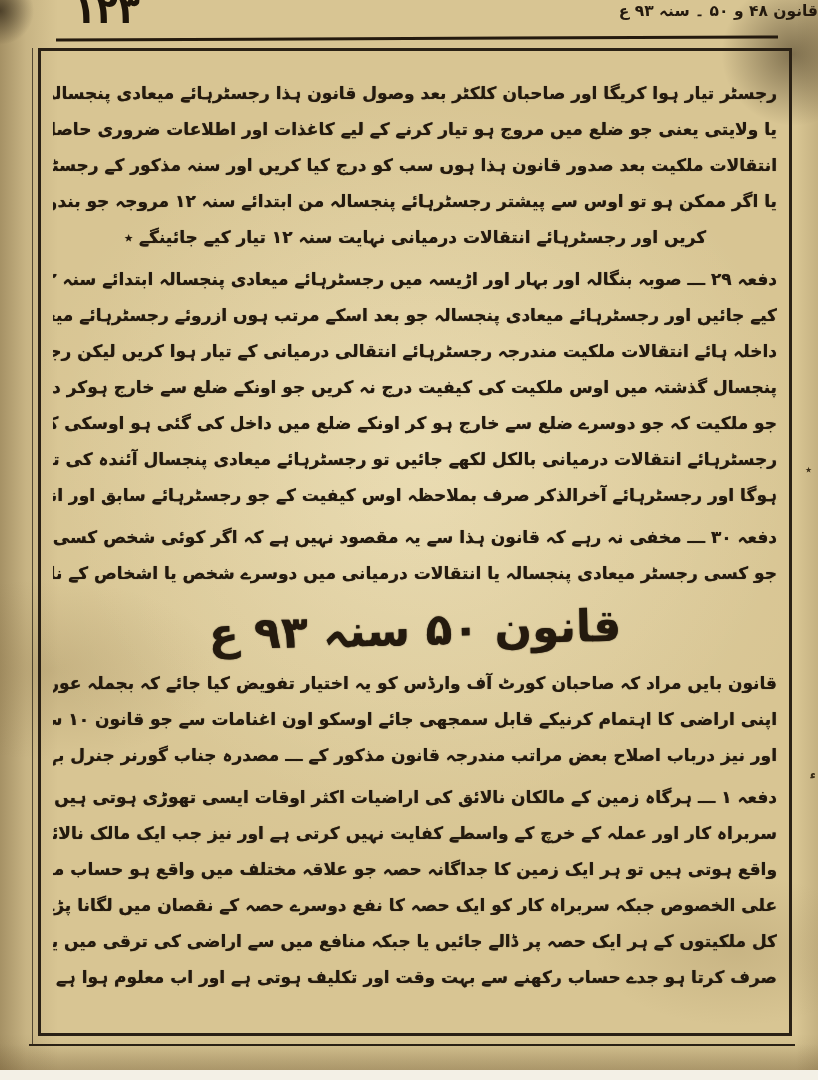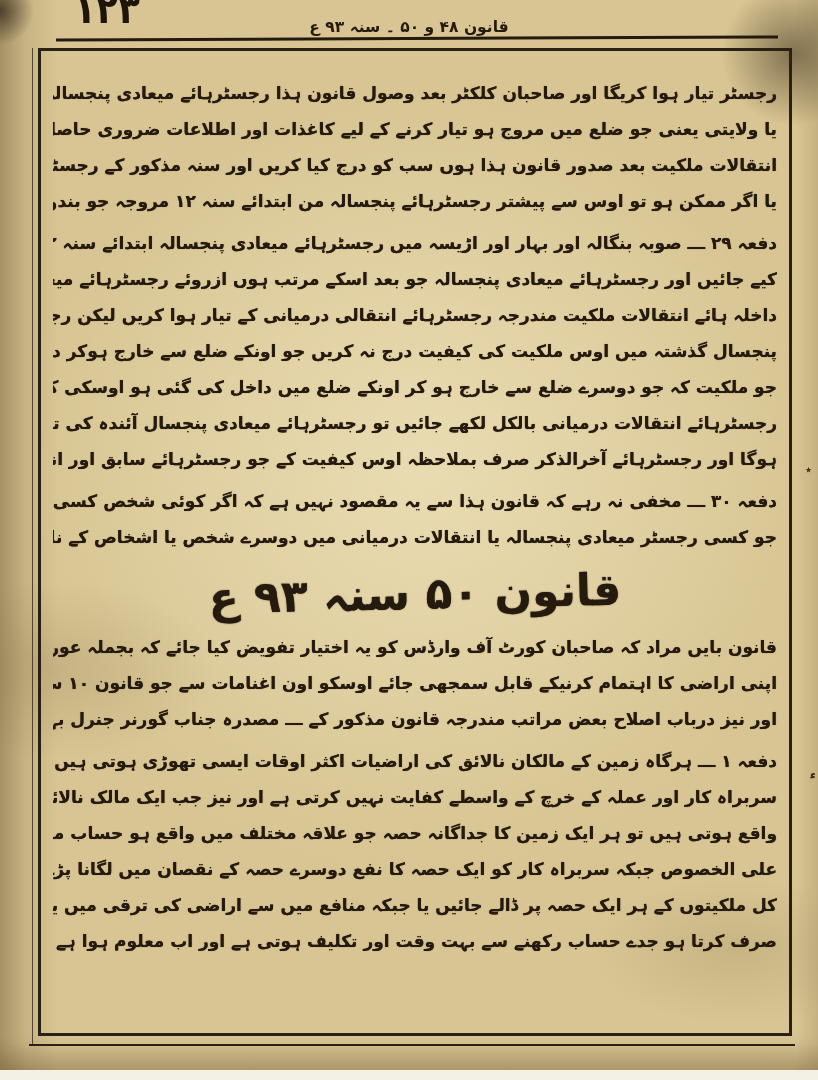--- a/index.html
+++ b/index.html
@@ -21,22 +21,22 @@
       linear-gradient(0deg, rgba(96,74,38,0.22), rgba(96,74,38,0) 46px),
       #d8c593;
     color:#241a0e;
   }
   .page-number{
     position:absolute;top:-12px;left:74px;
     font-size:36px;font-weight:700;letter-spacing:9px;
     color:#1d150a;transform:scaleY(1.15);
   }
   .running-header{
-    position:absolute;top:18px;left:0;width:100%;
-    text-align:center;font-size:15.5px;font-weight:700;
+    position:absolute;top:2px;left:0;width:100%;
+    text-align:right;font-size:15.5px;font-weight:700;
     color:#241a0e;
   }
   .header-rule{
     position:absolute;top:37px;left:56px;width:722px;height:2.5px;
     background:#241a0e;transform:rotate(-0.25deg);
   }
   .frame{
     position:absolute;left:38px;top:48px;width:754px;height:988px;
     border:3px solid #2a2115;
     box-sizing:border-box;
@@ -105,20 +105,21 @@
   <div class="header-rule"></div>
 
   <div class="frame">
     <div class="content">
 
       <div class="para">
           <div class="line">رجسٹر تیار ہوا کریگا اور صاحبان کلکٹر بعد وصول قانون ہذا رجسٹرہائے میعادی پنجسالہ کو من ابتدائے سنہ ۱۲ بنگلہ یا فصلی</div>
           <div class="line">یا ولایتی یعنی جو ضلع میں مروج ہو تیار کرنے کے لیے کاغذات اور اطلاعات ضروری حاصل کریں اور اونکے ضلع میں جو</div>
           <div class="line">انتقالات ملکیت بعد صدور قانون ہذا ہوں سب کو درج کیا کریں اور سنہ مذکور کے رجسٹر پنجسالہ کے تیار ہونیکے بعد</div>
           <div class="line">یا اگر ممکن ہو تو اوس سے پیشتر رجسٹرہائے پنجسالہ من ابتدائے سنہ ۱۲ مروجہ جو بندوبست دہ سالہ کا سنہ ہے تیار</div>
+          <div class="line last-center">کریں اور رجسٹرہائے انتقالات درمیانی نہایت سنہ ۱۲ تیار کیے جائینگے ٭</div>
         </div>
 
       <div class="para">
           <div class="line">دفعہ ۲۹ ـــ صوبہ بنگالہ اور بہار اور اڑیسہ میں رجسٹرہائے میعادی پنجسالہ ابتدائے سنہ ۱۲ء مروجہ سے تیار</div>
           <div class="line">کیے جائیں اور رجسٹرہائے میعادی پنجسالہ جو بعد اسکے مرتب ہوں ازروئے رجسٹرہائے میعادی پنجسالہ گذشتہ اور</div>
           <div class="line">داخلہ ہائے انتقالات ملکیت مندرجہ رجسٹرہائے انتقالی درمیانی کے تیار ہوا کریں لیکن رجسٹرہائے میعادی</div>
           <div class="line">پنجسال گذشتہ میں اوس ملکیت کی کیفیت درج نہ کریں جو اونکے ضلع سے خارج ہوکر دوسرے ضلع میں داخل ہوئی ہو البتہ</div>
           <div class="line">جو ملکیت کہ جو دوسرے ضلع سے خارج ہو کر اونکے ضلع میں داخل کی گئی ہو اوسکی کیفیت درج کرنی چاہیے اور جب</div>
           <div class="line">رجسٹرہائے انتقالات درمیانی بالکل لکھے جائیں تو رجسٹرہائے میعادی پنجسال آئندہ کی تیاری کے لیے سامان موجود</div>
           <div class="line">ہوگا اور رجسٹرہائے آخرالذکر صرف بملاحظہ اوس کیفیت کے جو رجسٹرہائے سابق اور انتقالات درمیانی میں مندرج ہو تیار کیے جائینگے</div>

